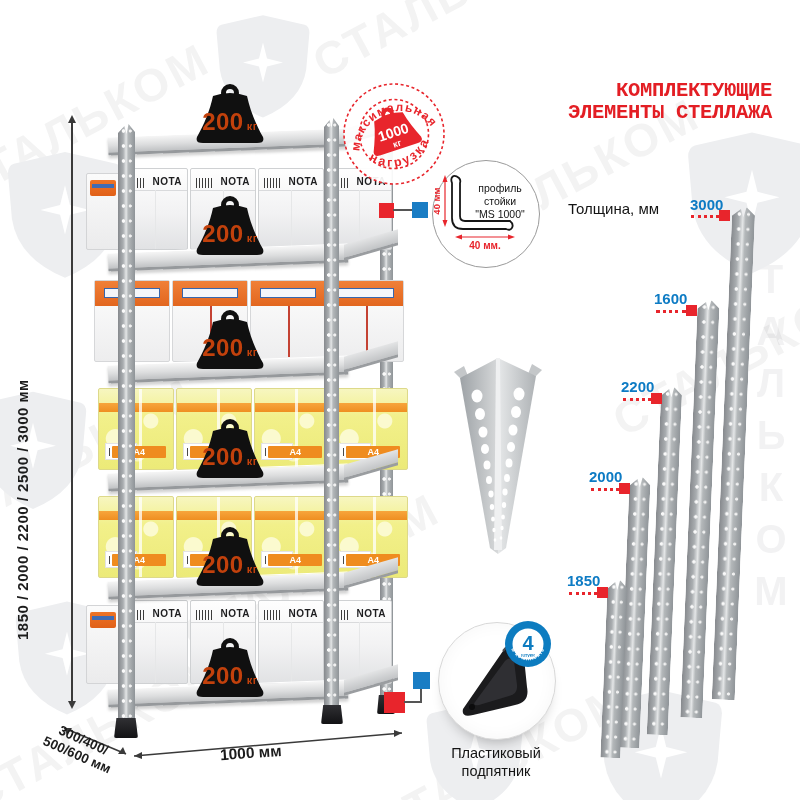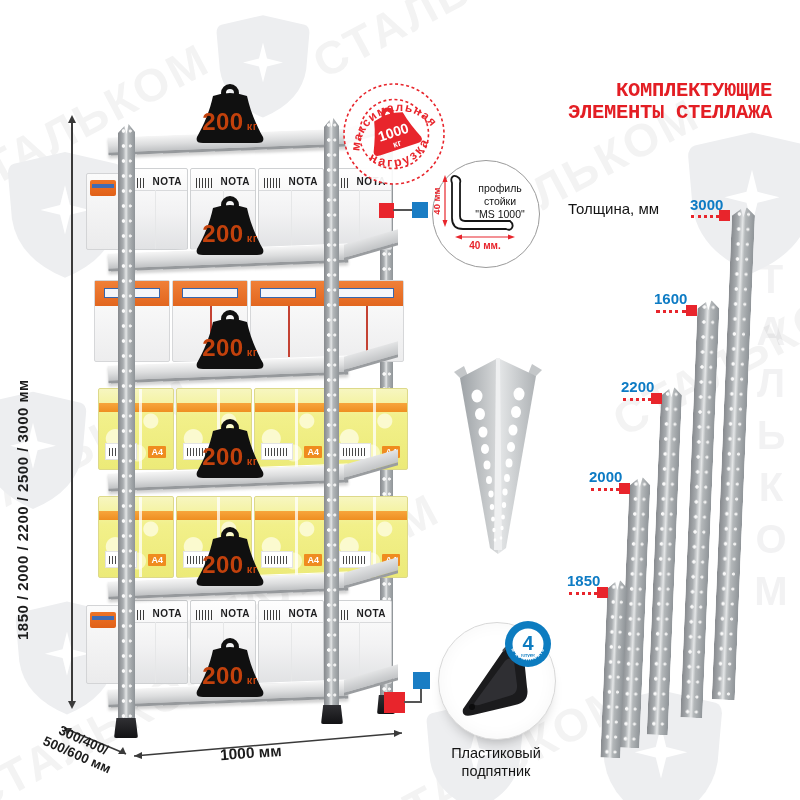--- a/index.html
+++ b/index.html
@@ -68,21 +68,21 @@
           linear-gradient(180deg,#f7f6c0,#f2f08a 35%,#ecea78);
           border:1px solid #ddd98a;}
   .box-yellow .ystripe{position:absolute;top:17%;left:0;right:0;height:9px;
           background:linear-gradient(#f7a53c,#ef8f21);}
   .box-yellow .ystrap{position:absolute;top:0;bottom:0;left:54%;border-left:3px solid rgba(255,255,255,0.75);}
   .box-yellow .ylbl{position:absolute;bottom:9px;left:6px;width:30px;height:15px;background:#fff;
           border:1px solid #e3e3e3;
           background-image:repeating-linear-gradient(90deg,#4a4a4a 0 1px,transparent 1px 3px);
           background-size:80% 55%;background-position:3px 60%;background-repeat:no-repeat;}
   .a4tag{position:absolute;bottom:11px;right:7px;background:#ef8c1f;color:#fff;
-         font-size:9px;font-weight:bold;padding:1px 3px;border-radius:1px;}
+         font-size:9px;font-weight:bold;padding:1px 21px;border-radius:1px;}
 
   
   .weight{position:absolute;width:96px;height:60px;z-index:5;}
   .wtext{position:absolute;left:0;right:0;top:24px;text-align:center;color:#c2410c;
          font-weight:bold;font-size:24px;letter-spacing:0.5px;}
   .wunit{font-size:11px;margin-left:3px;font-weight:bold;}
 
   
   .vline{position:absolute;left:71px;top:117px;width:2px;height:590px;background:#3a3a3a;z-index:4;}
   .arr{position:absolute;width:0;height:0;border-left:4px solid transparent;border-right:4px solid transparent;}

